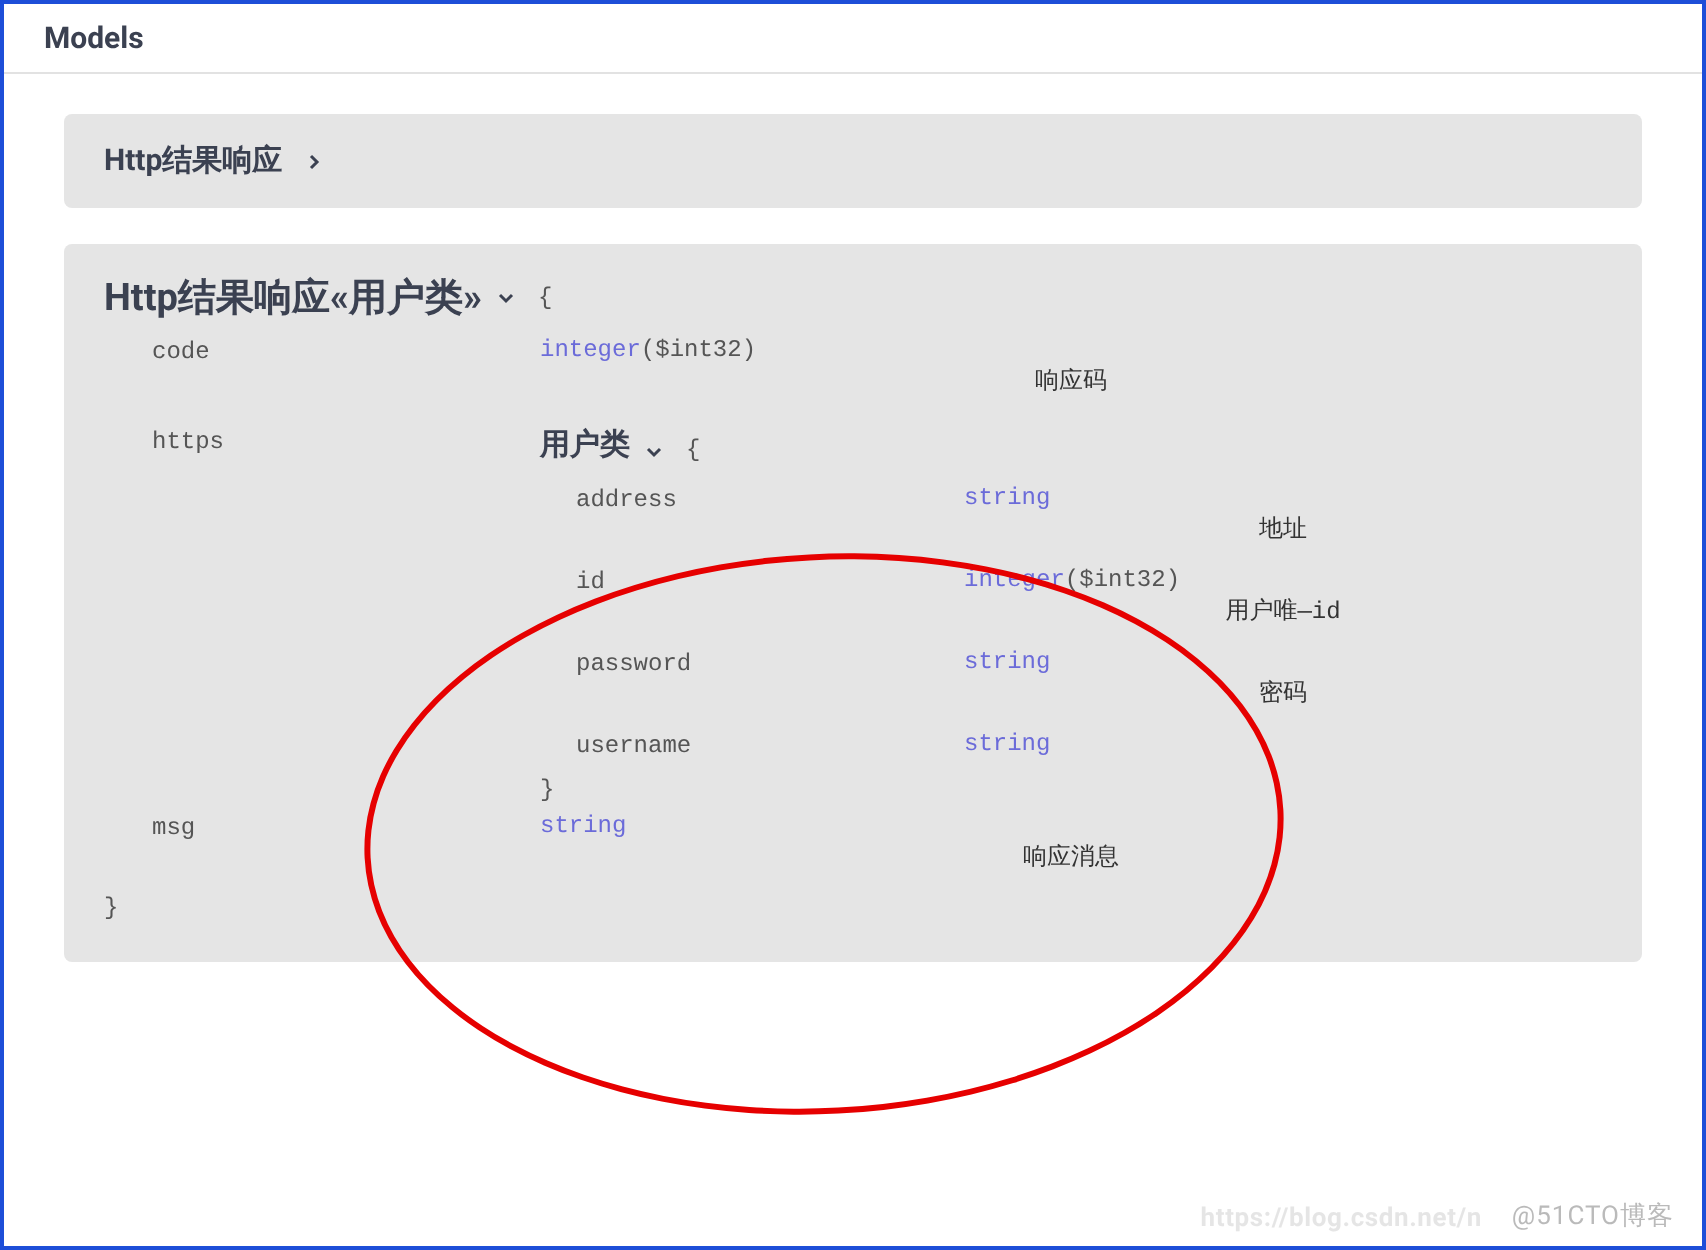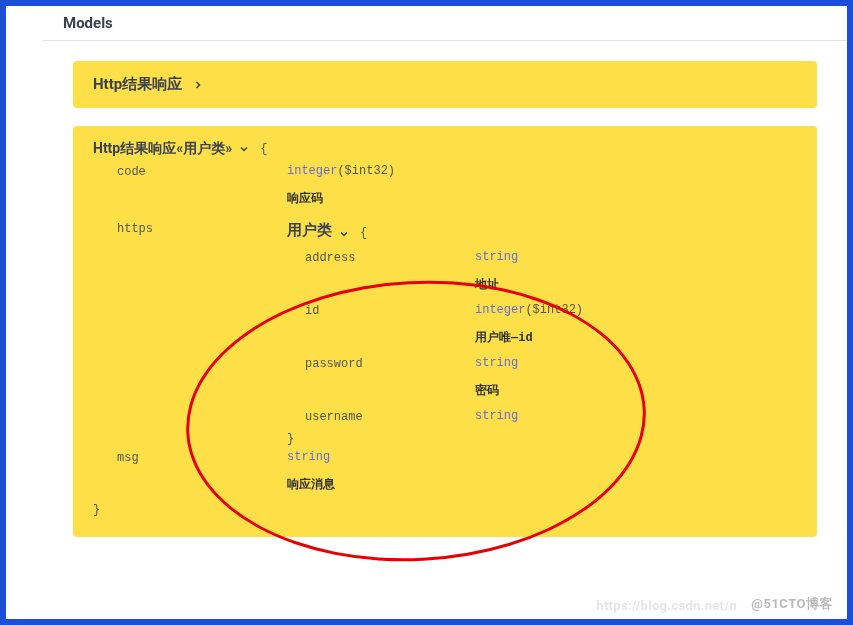--- a/index.html
+++ b/index.html
@@ -8,37 +8,36 @@
     font-size: 14px;
     color: #3b4151;
     background: #fafafa;
     width: 853px;
     height: 625px;
     position: relative;
     overflow: hidden;
   }
   .page {
     background: #fff;
-    border: 6px solid #1d4ed8;
+    border: 2px solid #1d4ed8;
     height: 100%;
     position: relative;
-    padding-left: 37px;
   }
   .models-header {
     border-bottom: 1px solid #e2e2e2;
     padding: 8px 20px;
     font-weight: 700;
     font-size: 15px;
     color: #3b4151;
   }
   .content {
     padding: 20px 30px 20px 30px;
   }
   .model-block {
-    background: #fde047;
+    background: #e5e5e5;
     border-radius: 4px;
     margin-bottom: 18px;
     padding: 14px 20px;
   }
   .model-block.expanded {
     padding: 14px 20px 20px 20px;
   }
   .model-title-row {
     display: flex;
     align-items: center;
@@ -46,36 +45,37 @@
     font-weight: 700;
     font-size: 15px;
     color: #3b4151;
   }
   .chevron svg { display:block; }
   .schema {
     font-family: "SFMono-Regular", Consolas, "Liberation Mono", Menlo, monospace;
     font-size: 12px;
     color: #555;
   }
-  .title-text { font-family: -apple-system, BlinkMacSystemFont, "Segoe UI", Roboto, Arial, sans-serif; font-weight:700; font-size:14px; color:#3b4151;}
+  .title-text { font-family: -apple-system, BlinkMacSystemFont, "Segoe UI", Roboto, Arial, sans-serif; font-weight:700; font-size:19px; color:#3b4151;}
   .brace { color: #555; margin-left:4px;}
   .row {
     display: flex;
     align-items: flex-start;
     margin-top: 6px;
+    gap: 24px;
   }
   .prop-name {
     width: 170px;
     flex-shrink: 0;
     padding-top:1px;
   }
   .prop-body { flex:1; }
   .type { color: #6b6bd9; }
   .fmt { color: #555; }
-  .desc { color: #333; font-weight:700; margin-top:12px;}
+  .desc { color: #333; font-weight:400; margin-top:0;text-align:center;}
   .nested {
     margin-left:0;
   }
   .nested .prop-name { width: 170px; }
   .nested-header {
     display:flex;
     align-items:flex-end;
     gap:6px;
   }
   .nested-title { font-family: -apple-system, BlinkMacSystemFont, "Segoe UI", Roboto, Arial, sans-serif; font-weight:700; font-size:15px; color:#3b4151;}
@@ -93,21 +93,21 @@
     top: 275px;
     pointer-events:none;
     transform: rotate(-3deg);
   }
   .watermark-right {
     position:absolute;
     right:14px;
     bottom:6px;
     font-size:13px;
     color: rgba(130,130,130,0.55);
-    font-weight:700;
+    font-weight:400;
     letter-spacing:0.5px;
   }
   .watermark-center {
     position:absolute;
     right:110px;
     bottom:6px;
     font-size:13px;
     color: rgba(180,180,180,0.35);
     font-weight:700;
     letter-spacing:0.3px;

